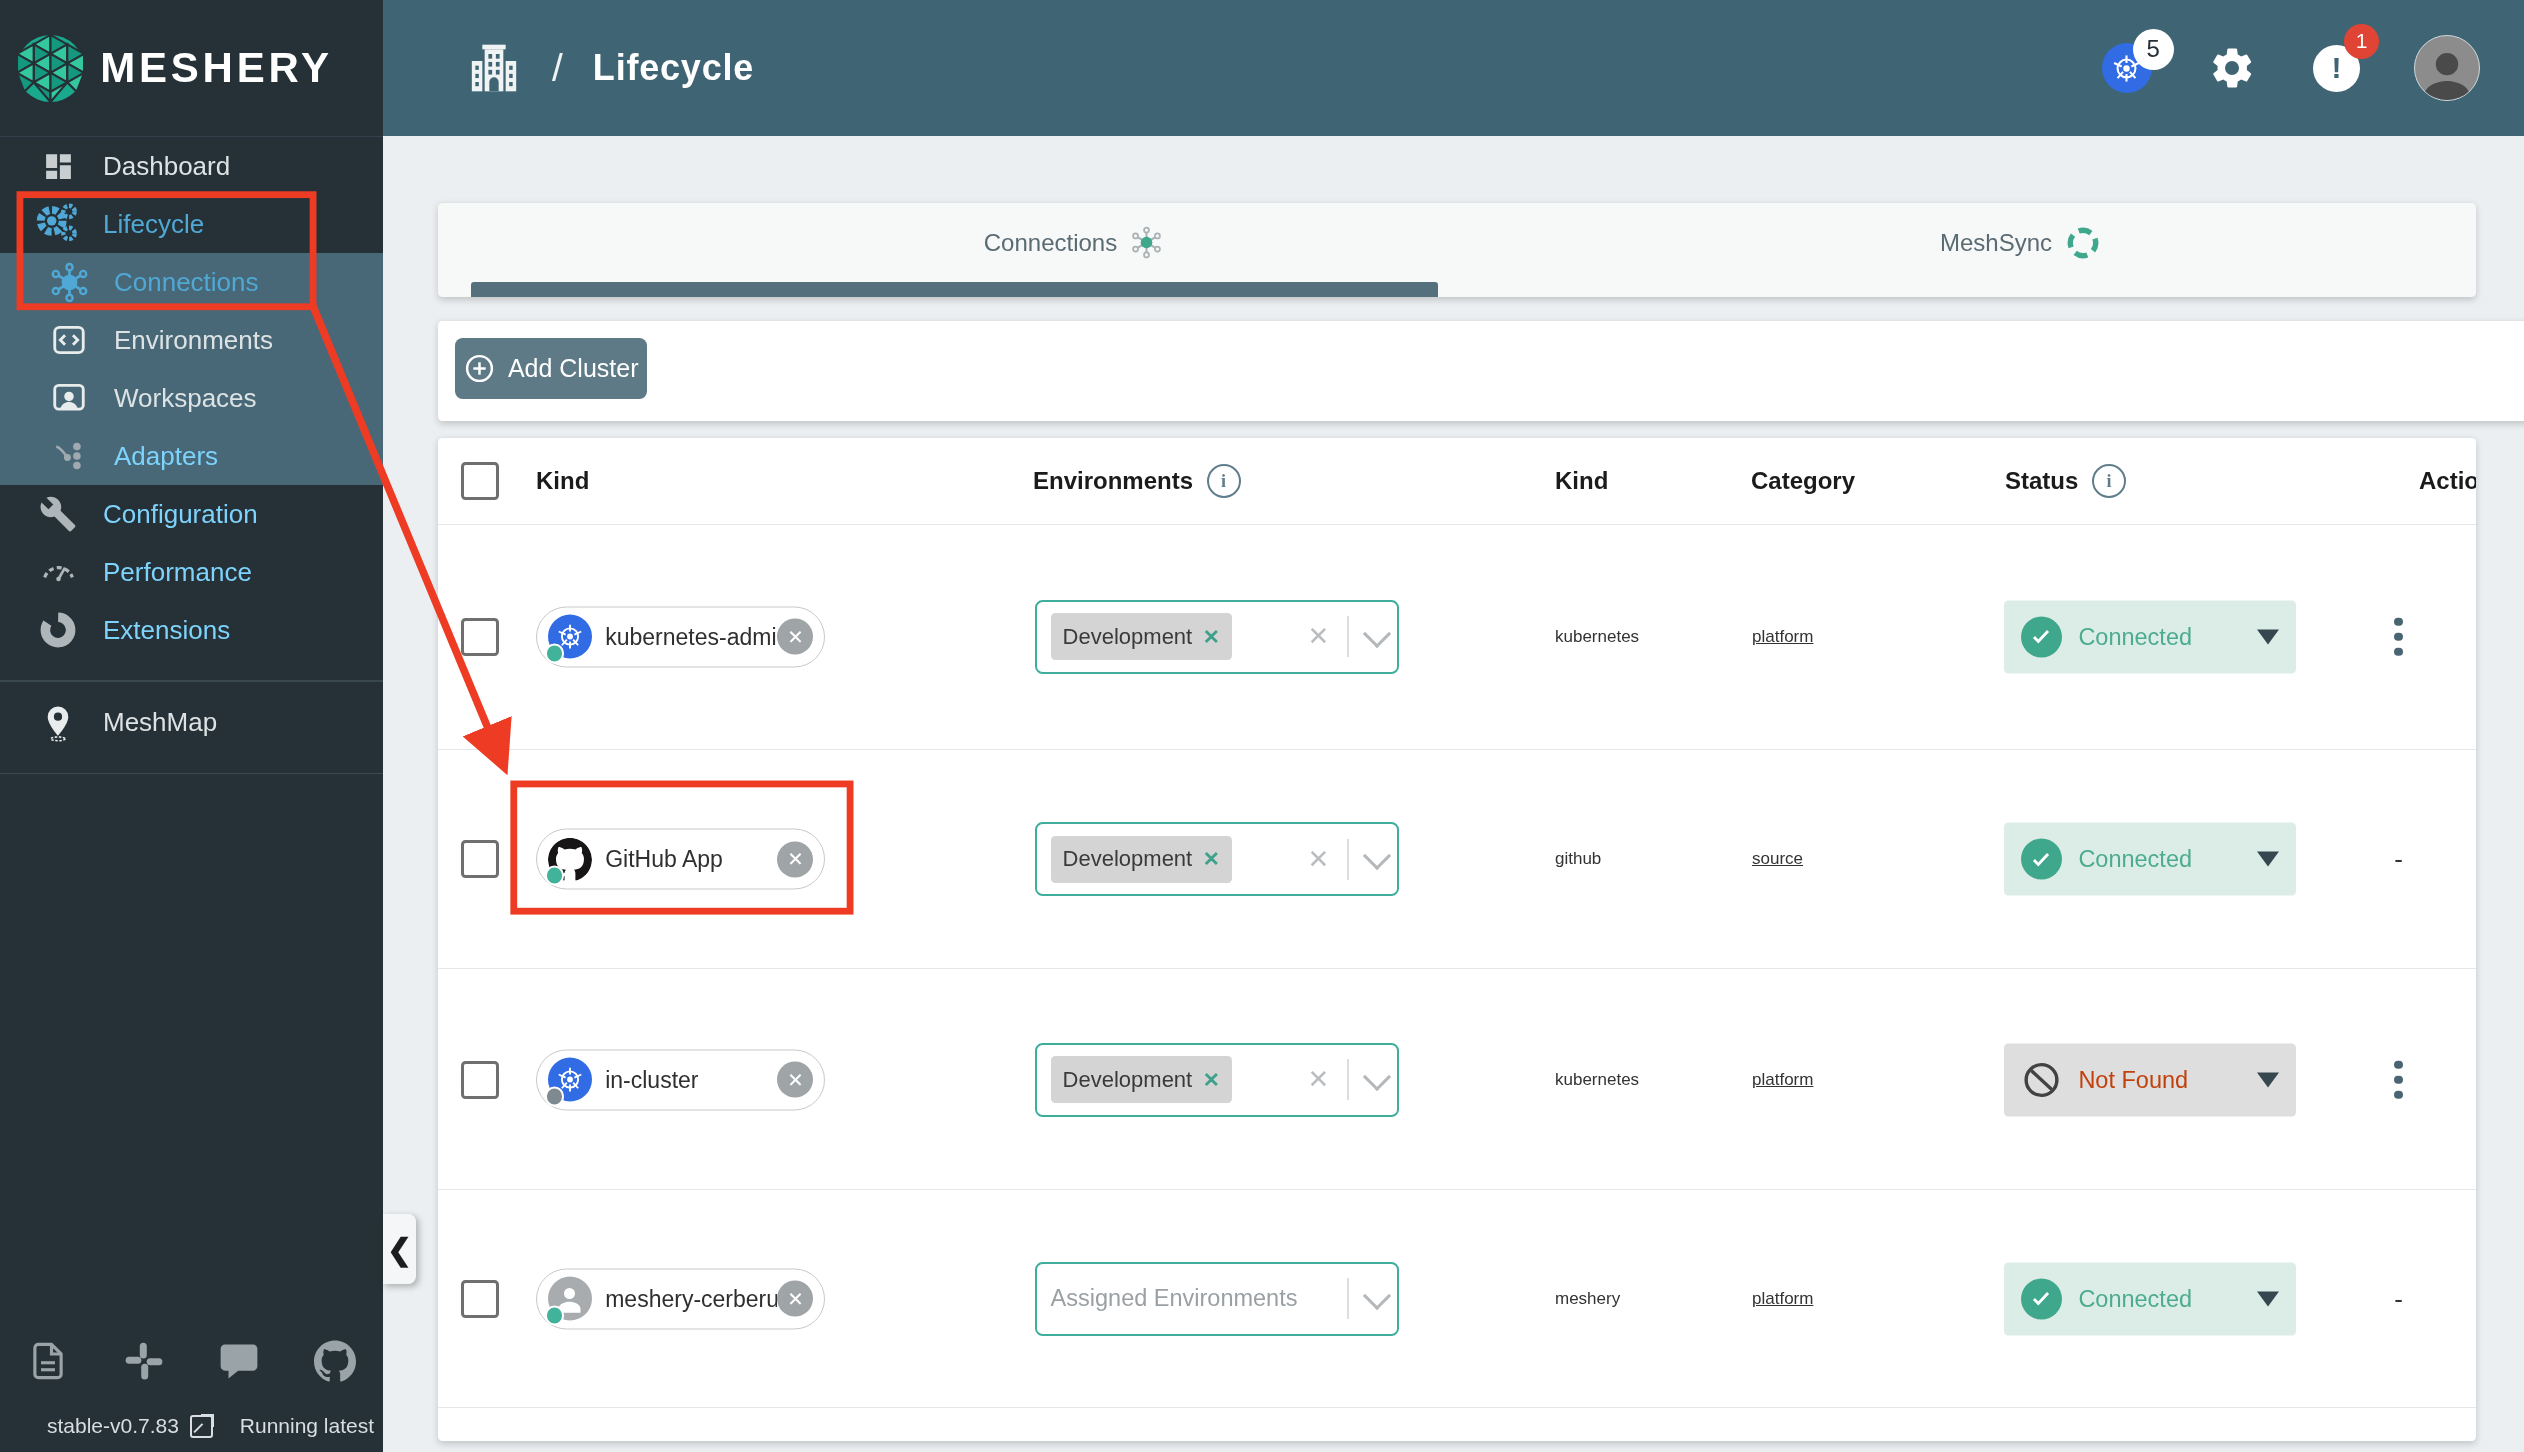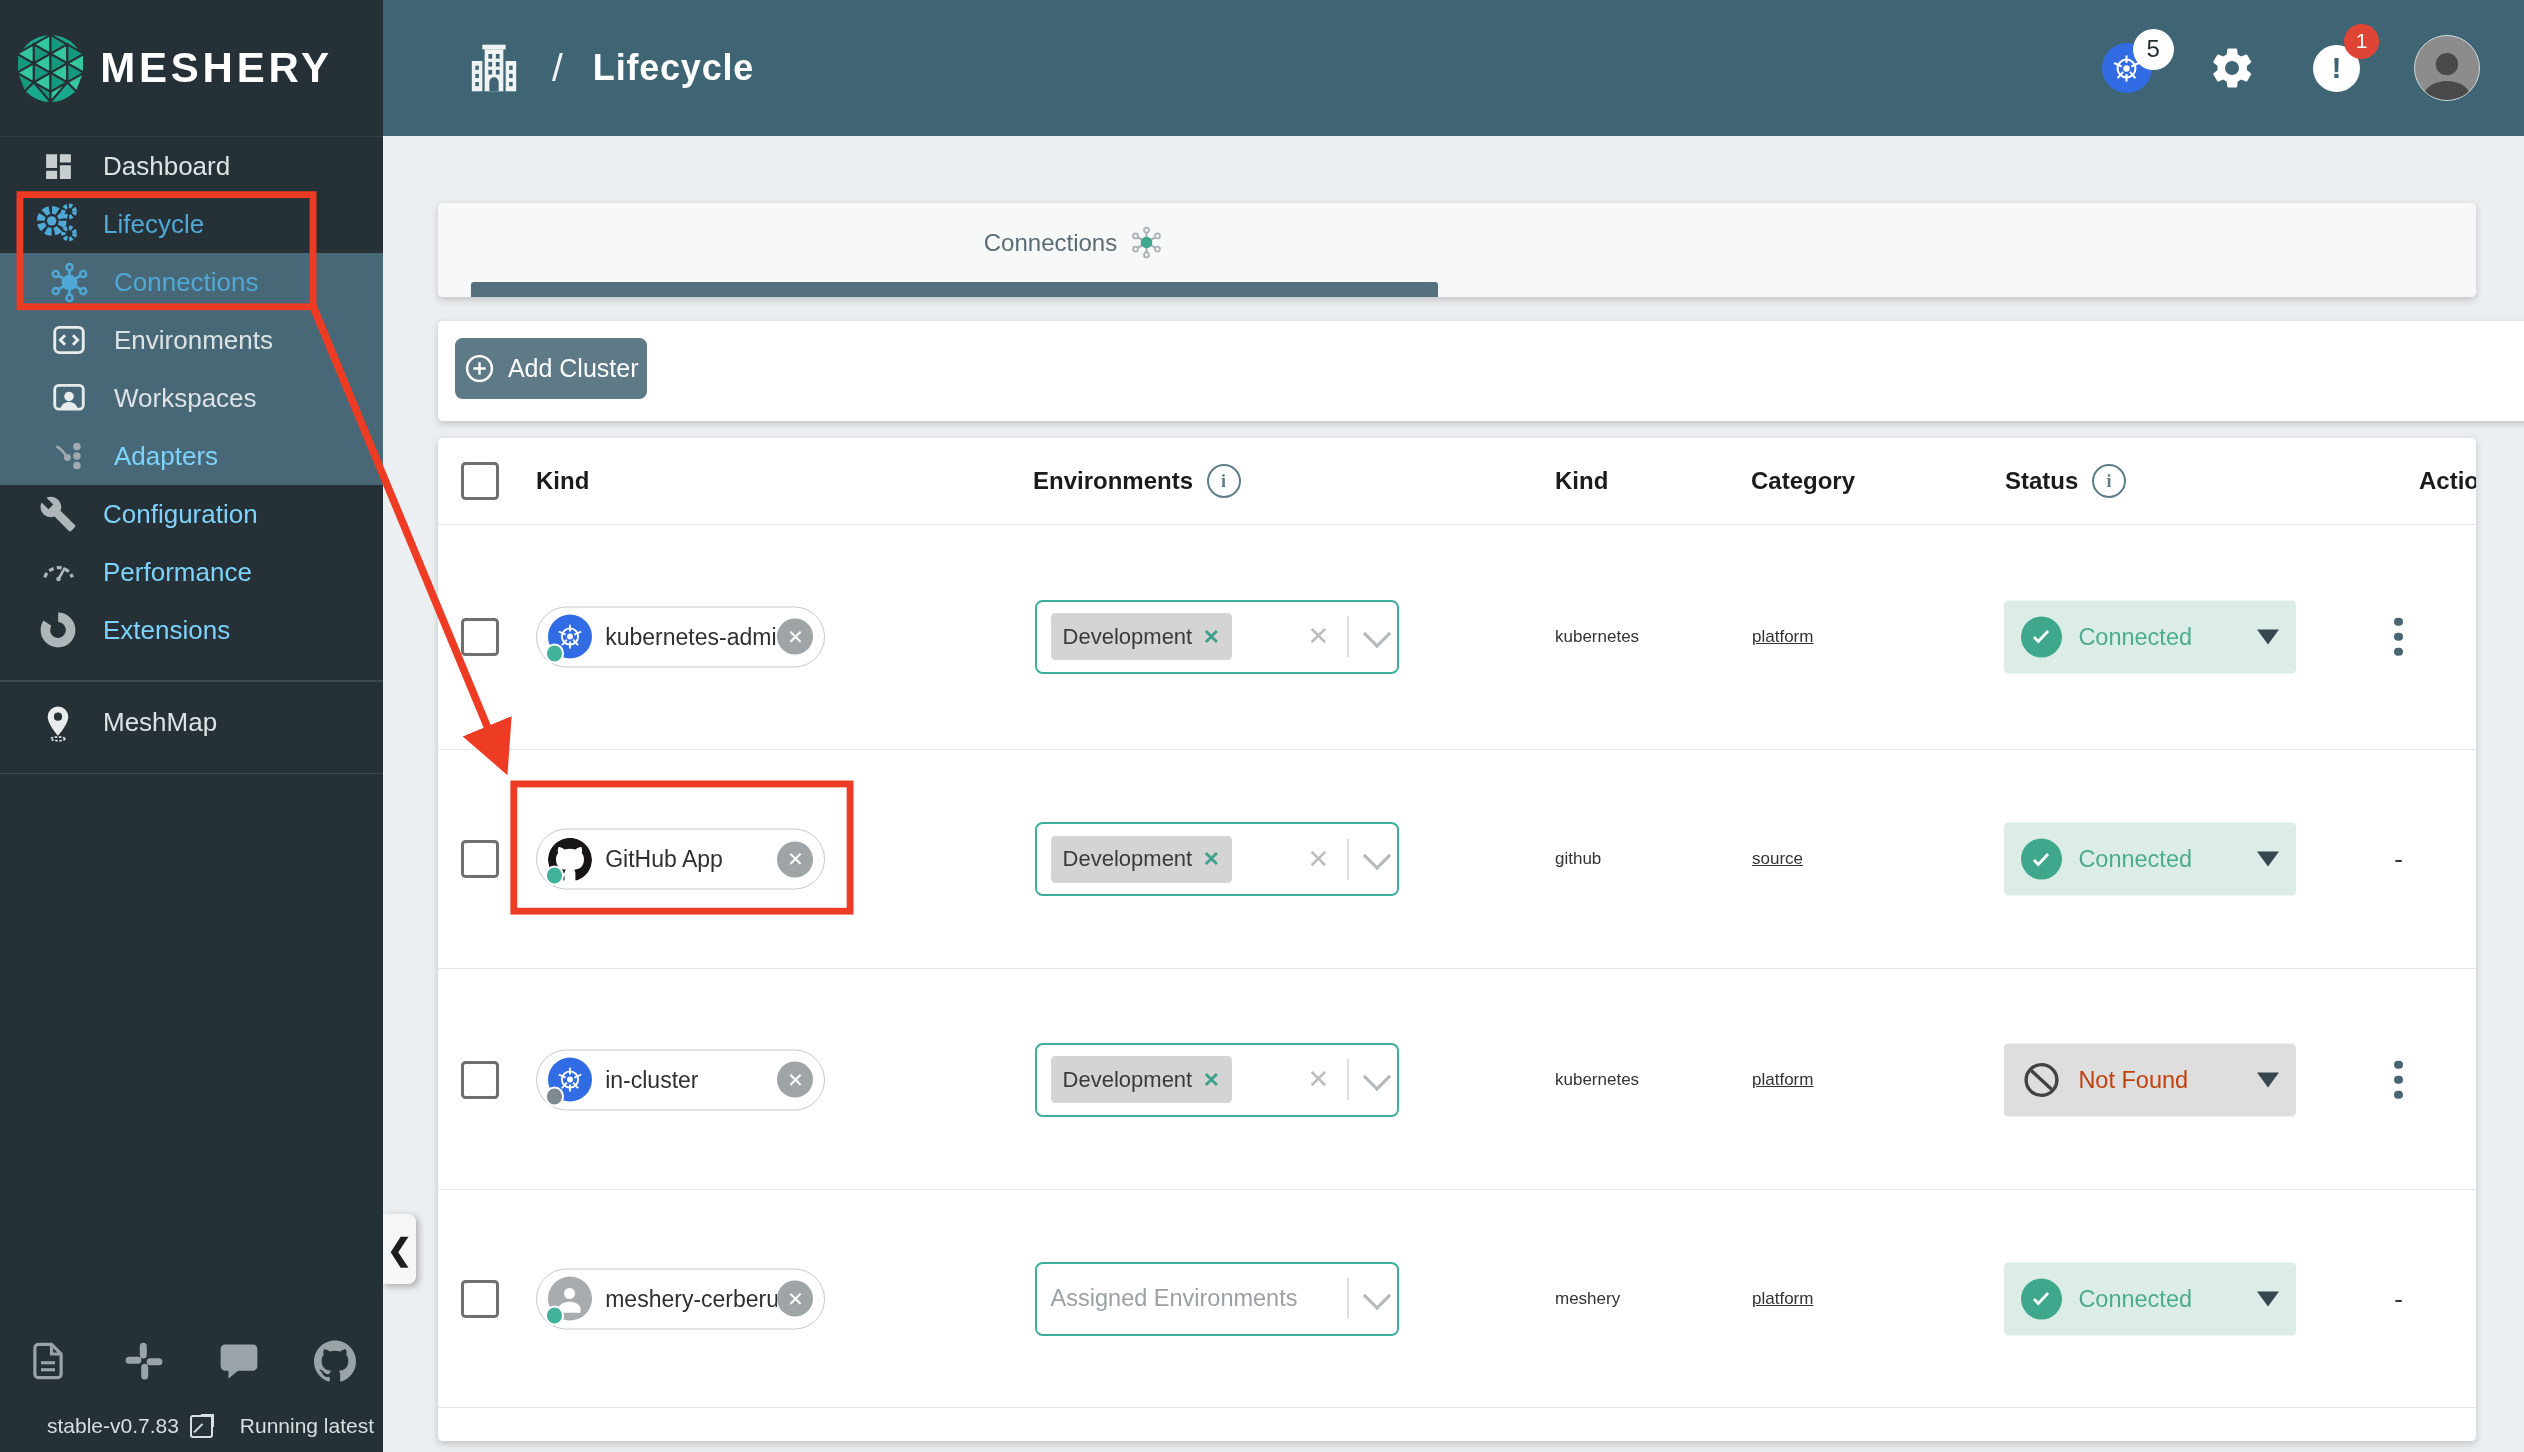--- a/index.html
+++ b/index.html
@@ -381,20 +381,26 @@
           <circle cx="12" cy="3.5" r="1.7"></circle>
             <circle cx="12" cy="20.5" r="1.7"></circle>
             <circle cx="4.5" cy="7.5" r="1.7"></circle>
           <circle cx="19.5" cy="7.5" r="1.7"></circle>
             <circle cx="4.5" cy="16.5" r="1.7"></circle>
             <circle cx="19.5" cy="16.5" r="1.7"></circle>
         </g>
         <circle cx="12" cy="12" r="4" fill="#3EA78C"></circle>
       </svg>
     </div>
+    <div class="tab tab-meshsync">
+      <span>MeshSync</span>
+      <svg width="38" height="38" viewBox="0 0 24 24" fill="none">
+        <circle cx="12" cy="12" r="8" stroke="#3EA78C" stroke-width="3.4" stroke-dasharray="8 4.5" transform="rotate(-20 12 12)"></circle>
+      </svg>
+    </div>
     <div class="tab-indicator"></div>
   </section>
 
   <section class="card toolbar-card">
     <button class="add-btn" style="border:none;">
       <svg width="33" height="33" viewBox="0 0 24 24" fill="none" stroke="#fff" stroke-width="1.8">
         <circle cx="12" cy="12" r="9"></circle>
           <line x1="12" y1="7.5" x2="12" y2="16.5"></line>
           <line x1="7.5" y1="12" x2="16.5" y2="12"></line>
       </svg>

